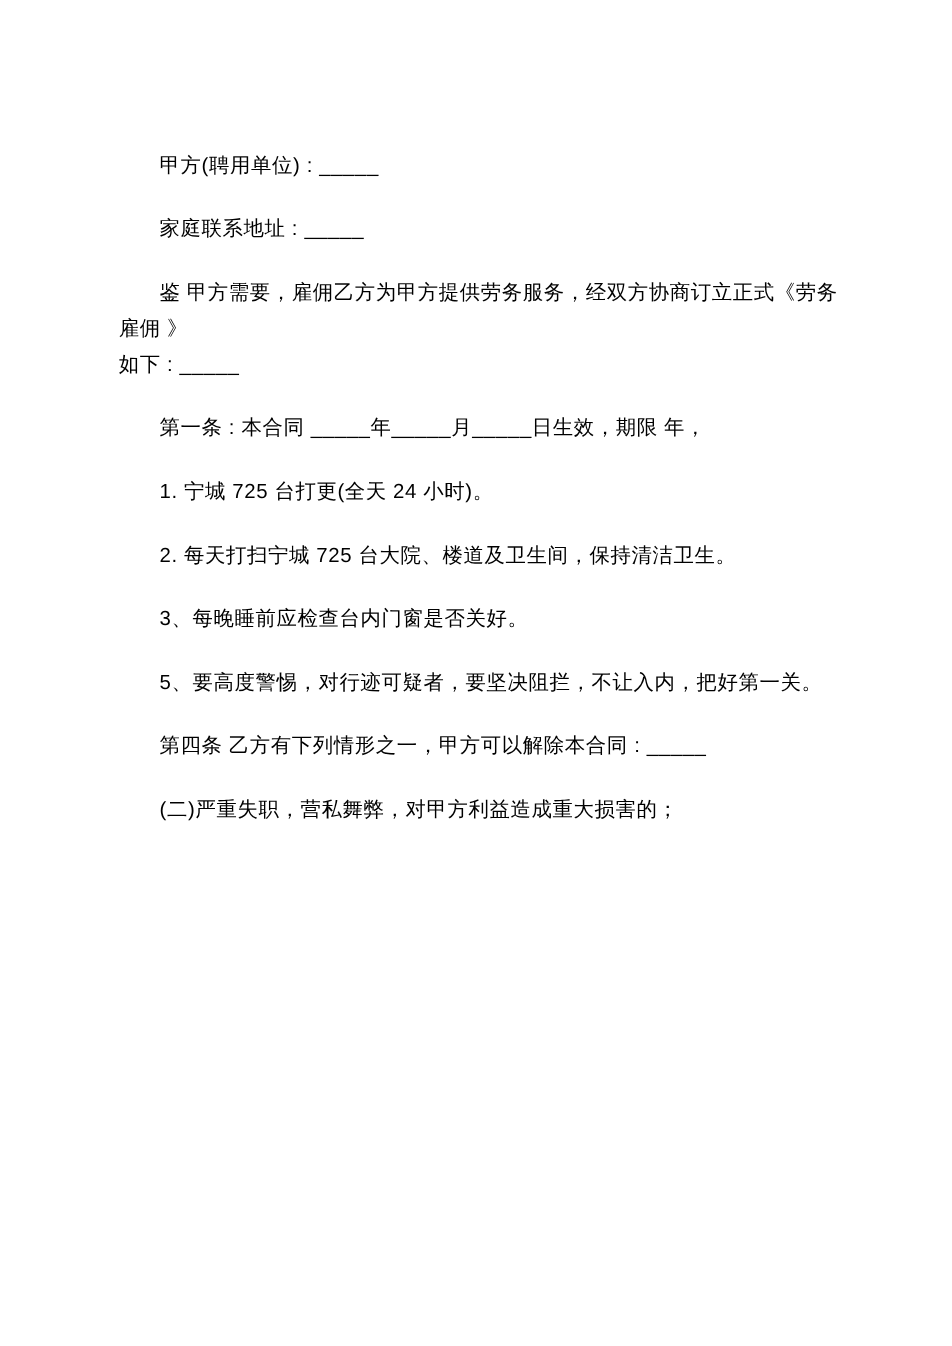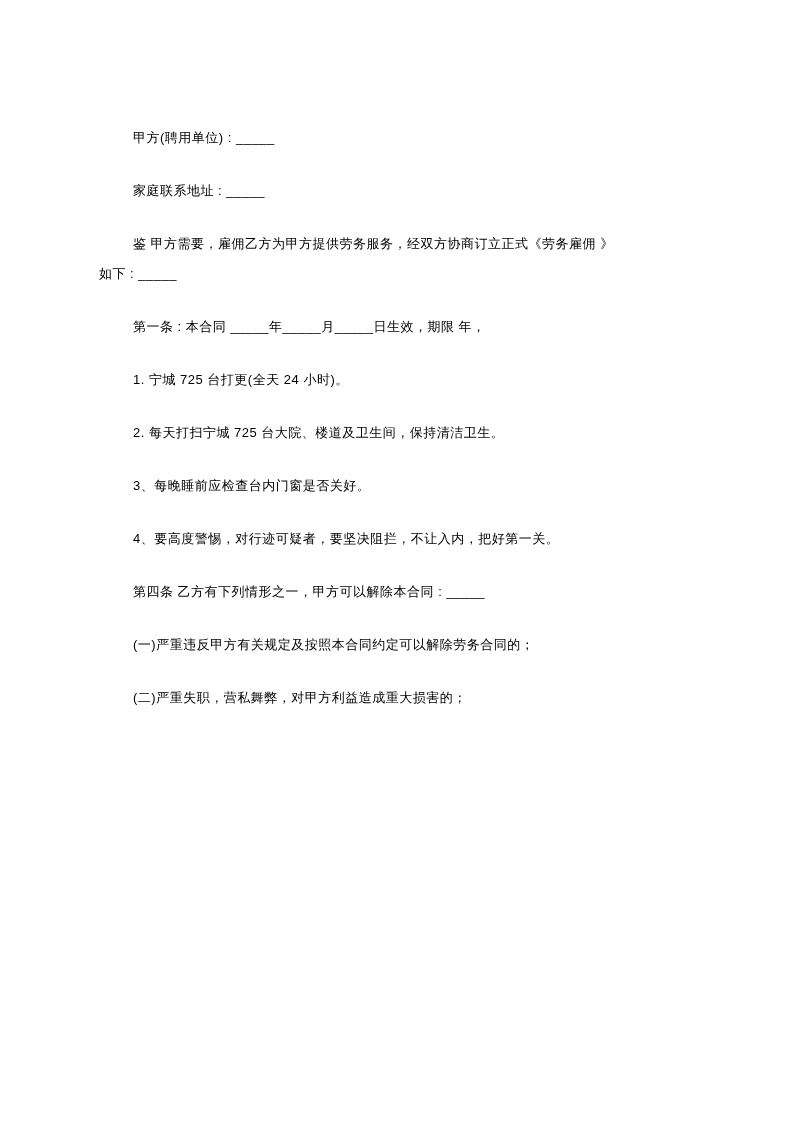--- a/index.html
+++ b/index.html
@@ -15,21 +15,21 @@
     overflow: hidden;
     font-family: "Liberation Sans", "DejaVu Sans", sans-serif;
     color: #000000;
     box-sizing: border-box;
   }
   .doc-body {
     padding: 123px 80px 0 99px;
   }
   .line {
     margin: 0 0 23px 0;
-    font-size: 13px;
+    font-size: 17px;
     line-height: 30px;
     letter-spacing: 0.5px;
     white-space: pre-wrap;
     color: #000000;
   }
   .line.indent {
     text-indent: 34px;
   }
   .line.tight {
     margin-bottom: 0;
@@ -42,18 +42,17 @@
 <div class="page">
   <div class="doc-body">
       <p class="line indent">甲方(聘用单位) : _____</p>
       <p class="line indent">家庭联系地址 : _____</p>
       <p class="line indent tight">鉴 甲方需要，雇佣乙方为甲方提供劳务服务，经双方协商订立正式《劳务雇佣 》</p>
       <p class="line">如下 : _____</p>
       <p class="line indent">第一条 : 本合同 _____年_____月_____日生效，期限 年，</p>
       <p class="line indent">1. 宁城 725 台打更(全天 24 小时)。</p>
       <p class="line indent">2. 每天打扫宁城 725 台大院、楼道及卫生间，保持清洁卫生。</p>
       <p class="line indent">3、每晚睡前应检查台内门窗是否关好。</p>
-      <p class="line indent">4、要高度警惕，对行迹可疑者，要坚决阻拦，不让入内，把好第一关。</p>
+      <p class="line indent">5、要高度警惕，对行迹可疑者，要坚决阻拦，不让入内，把好第一关。</p>
       <p class="line indent">第四条 乙方有下列情形之一，甲方可以解除本合同 : _____</p>
-      <p class="line indent">(一)严重违反甲方有关规定及按照本合同约定可以解除劳务合同的；</p>
       <p class="line indent">(二)严重失职，营私舞弊，对甲方利益造成重大损害的；</p>
     </div>
 </div>
 
 </body></html>

